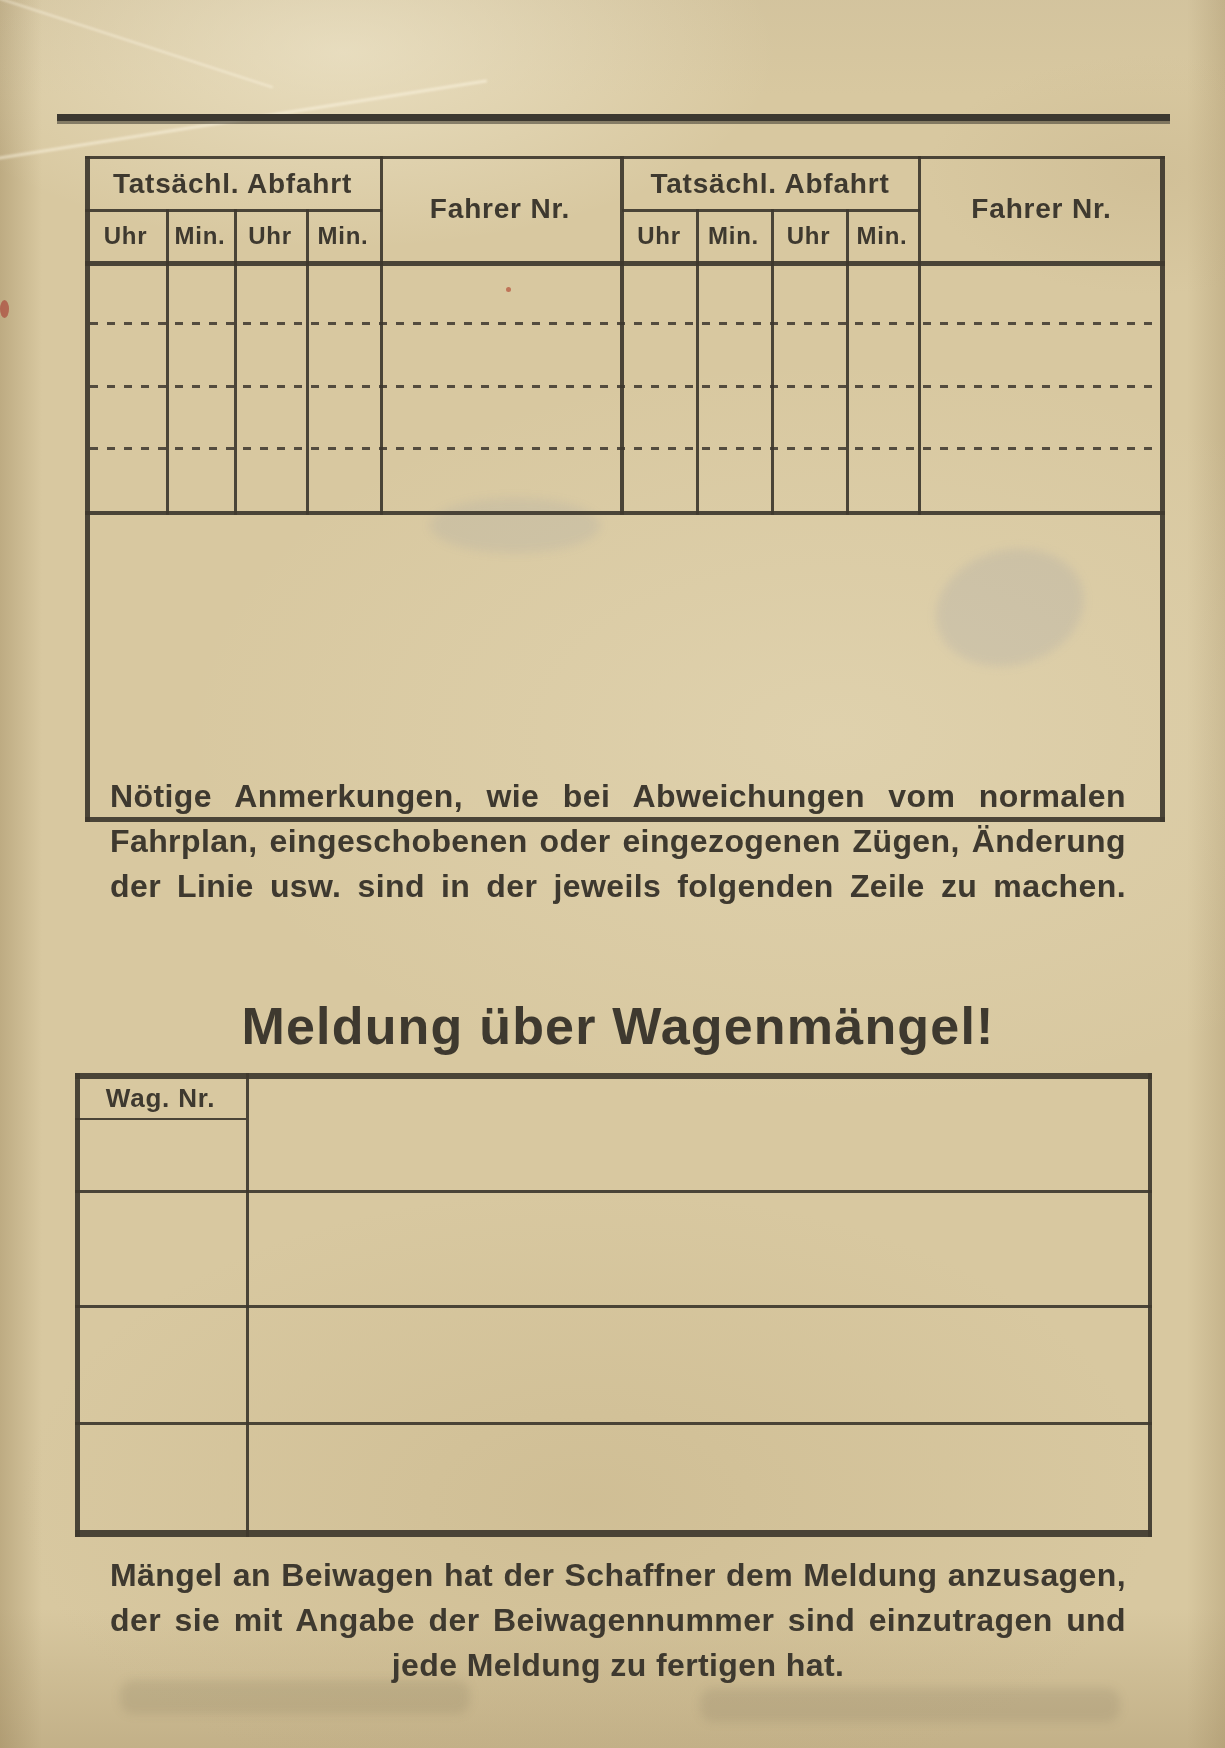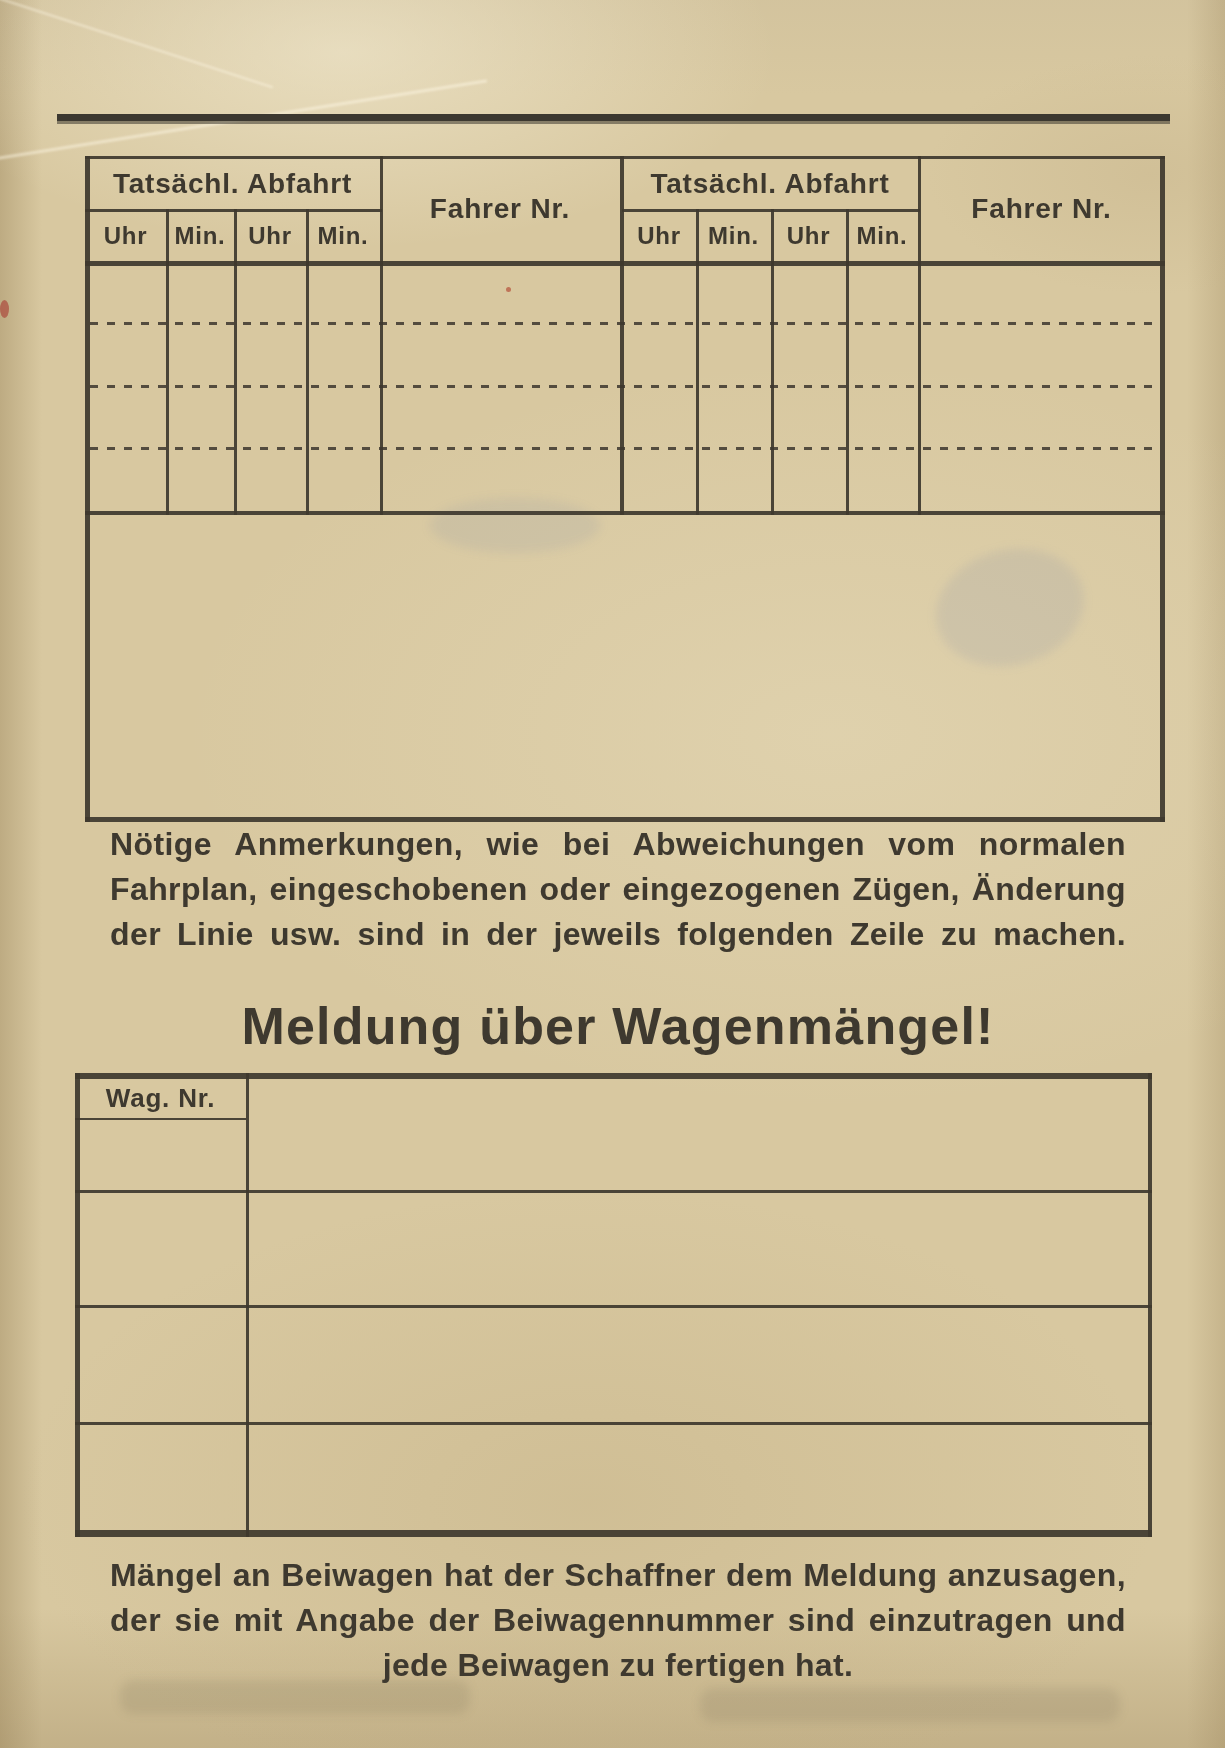--- a/index.html
+++ b/index.html
@@ -109,21 +109,21 @@
 
     <div class="lbl" style="left:537px;top:4px;width:296px;height:48px;font-size:28px;">Tatsächl. Abfahrt</div>
     <div class="lbl" style="left:833px;top:0;width:247px;height:105px;font-size:28px;">Fahrer Nr.</div>
     <div class="lbl" style="left:537px;top:56px;width:74px;height:48px;font-size:24px;">Uhr</div>
     <div class="lbl" style="left:611px;top:56px;width:75px;height:48px;font-size:24px;">Min.</div>
     <div class="lbl" style="left:686px;top:56px;width:75px;height:48px;font-size:24px;">Uhr</div>
     <div class="lbl" style="left:761px;top:56px;width:72px;height:48px;font-size:24px;">Min.</div>
 
   </div>
 
-  <div class="para" style="top:822px;">
+  <div class="para" style="top:774px;">
     <div class="jline">Nötige Anmerkungen, wie bei Abweichungen vom normalen</div>
     <div class="jline">Fahrplan, eingeschobenen oder eingezogenen Zügen, Änderung</div>
     <div class="jline">der Linie usw. sind in der jeweils folgenden Zeile zu machen.</div>
   </div>
 
   <div class="h1" style="top:996px;">Meldung über Wagenmängel!</div>
 
   <div class="t2" style="left:75px;top:1073px;width:1077px;height:464px;">
 
     <div class="hline" style="left:0;top:0;width:1077px;height:6px;"></div>
@@ -138,16 +138,16 @@
     <div class="hline" style="left:0;top:117px;width:1077px;height:3px;"></div>
     <div class="hline" style="left:0;top:232px;width:1077px;height:3px;"></div>
     <div class="hline" style="left:0;top:349px;width:1077px;height:3px;"></div>
 
     <div class="lbl" style="left:0;top:6px;width:171px;height:39px;font-size:26px;">Wag. Nr.</div>
   </div>
 
   <div class="para" style="top:1553px;">
     <div class="jline">Mängel an Beiwagen hat der Schaffner dem Meldung anzusagen,</div>
     <div class="jline">der sie mit Angabe der Beiwagennummer sind einzutragen und</div>
-    <div class="cline">jede Beiwagen zu fertigen hat.</div>
+    <div class="cline">jede Meldung zu fertigen hat.</div>
   </div>
 
 </div>
 
 </body></html>

